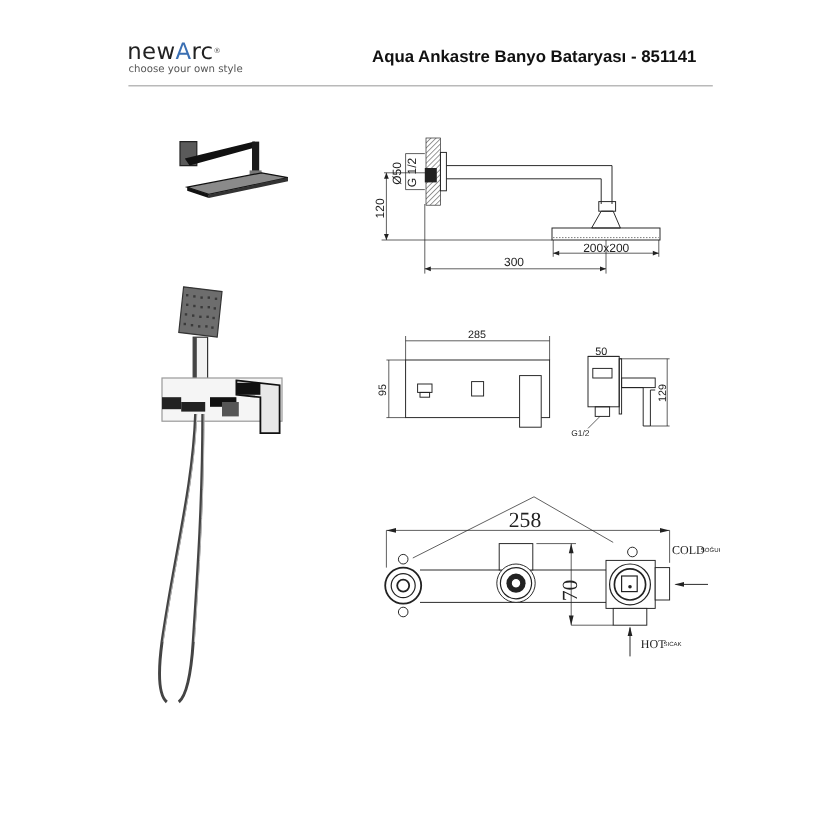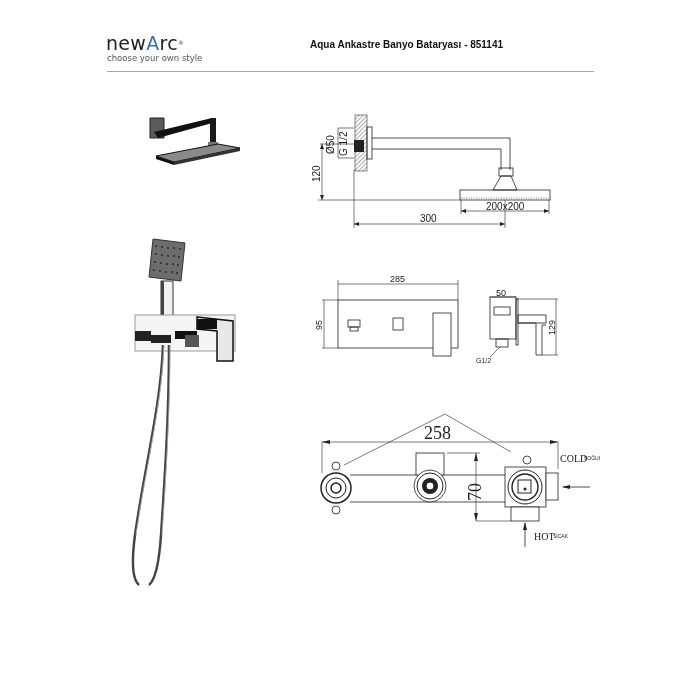--- a/index.html
+++ b/index.html
@@ -3,21 +3,21 @@
 <meta charset="utf-8">
 <style>
   html, body { margin: 0; padding: 0; background: #ffffff; }
   body { width: 700px; height: 700px; position: relative; overflow: hidden; font-family: "DejaVu Sans", sans-serif; }
   .header { position: absolute; left: 0; top: 0; width: 700px; height: 80px; }
   .logo { position: absolute; left: 106px; top: 33px; width: 120px; height: 32px; }
   .logo-word { position: absolute; left: 0; top: 0; font-family: "DejaVu Sans", sans-serif; font-size: 19px; letter-spacing: 0.3px; color: #222; line-height: 20px; }
   .logo-word .accent { color: #3a6fb3; }
   .logo-word .reg { font-size: 6px; vertical-align: top; color: #555; }
   .logo-tagline { position: absolute; left: 1px; top: 20px; font-size: 8.5px; color: #555; white-space: nowrap; line-height: 10px; text-align: center; }
-  .doc-title { position: absolute; left: 310px; top: 39px; font-family: "Liberation Sans", sans-serif; font-weight: bold; font-size: 10px; color: #111; white-space: nowrap; }
+  .doc-title { position: absolute; left: 310px; top: 39px; font-family: "Liberation Sans", sans-serif; font-weight: bold; font-size: 14px; color: #111; white-space: nowrap; }
   .header-rule { position: absolute; left: 107px; top: 71px; width: 487px; height: 1px; background: #a8a8a8; }
   .photo, .drawing { position: absolute; }
   svg text { font-family: "Liberation Sans", sans-serif; }
   .dim { font-family: "Liberation Sans", sans-serif; font-size: 10px; fill: #222; }
   .dim-serif { font-family: "Liberation Serif", serif; fill: #222; }
 </style>
 </head>
 <body>
 
 <div class="header">

